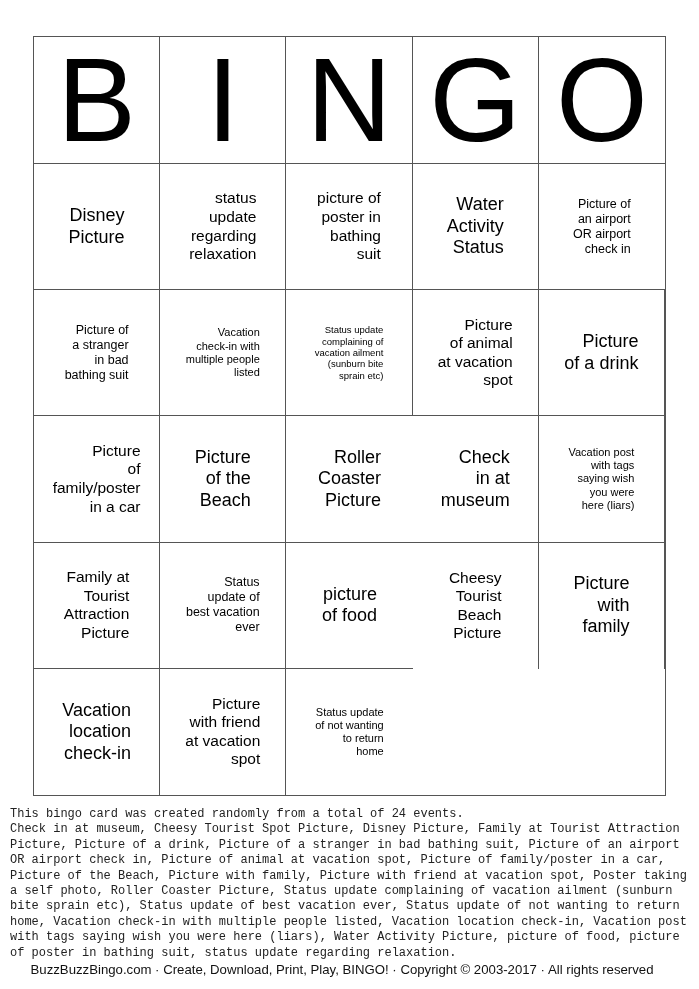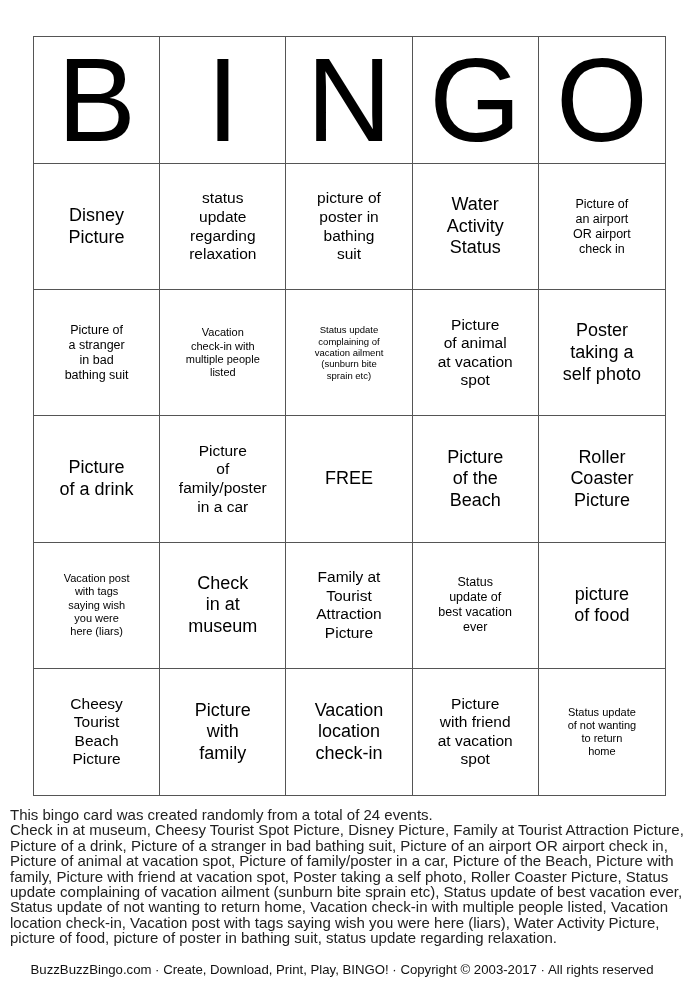--- a/index.html
+++ b/index.html
@@ -25,24 +25,24 @@
       padding: 4px;
       line-height: 1.2;
     }
     .cell.last-col { border-right: none; }
     .cell.last-row { border-bottom: none; }
     .header-cell { font-size: 118px; line-height: 1; padding-top: 4px; }
     .fs-lg { font-size: 18px; }
     .fs-md { font-size: 15.5px; }
     .fs-sm { font-size: 12.5px; }
     .fs-xs { font-size: 10px; }
-    .cell span { white-space: pre-line; display: block; }
+    .cell span { white-space: pre-line; display: block; text-align: right; }
     .info {
       position: absolute; left: 10px; top: 807px; width: 684px;
-      font-size: 15px; line-height: 15.4px; color: #222;
+      font-size: 12px; line-height: 15.4px; color: #222; font-family: Liberation Mono, monospace;
     }
     .footer {
       position: absolute; left: 0; top: 962px; width: 684px;
       text-align: center; font-size: 13.2px; color: #111;
     }
   </style>
 </head>
 <body>
 
 <div class="card">
@@ -99,61 +99,53 @@
 vacation ailment
 (sunburn  bite
 sprain etc)</span>
     </div>
   <div class="cell fs-md">
       <span>Picture
 of animal
 at vacation
 spot</span>
     </div>
-  <div class="cell fs-lg last-col">
-      <span>Poster
-taking a
-self photo</span>
-    </div>
 
   <div class="cell fs-lg">
       <span>Picture
 of a drink</span>
     </div>
   <div class="cell fs-md">
       <span>Picture
 of
 family/poster
 in a car</span>
     </div>
   <div class="cell fs-lg">
-      <span>FREE</span>
-    </div>
-  <div class="cell fs-lg">
       <span>Picture
 of the
 Beach</span>
     </div>
   <div class="cell fs-lg last-col">
       <span>Roller
 Coaster
 Picture</span>
     </div>
 
+  <div class="cell fs-lg">
+      <span>Check
+in at
+museum</span>
+    </div>
   <div class="cell fs-xs" style="font-size:11px">
       <span>Vacation post
 with tags
 saying wish
 you were
 here (liars)</span>
-    </div>
-  <div class="cell fs-lg">
-      <span>Check
-in at
-museum</span>
     </div>
   <div class="cell fs-md">
       <span>Family at
 Tourist
 Attraction
 Picture</span>
     </div>
   <div class="cell fs-sm">
       <span>Status
 update of

